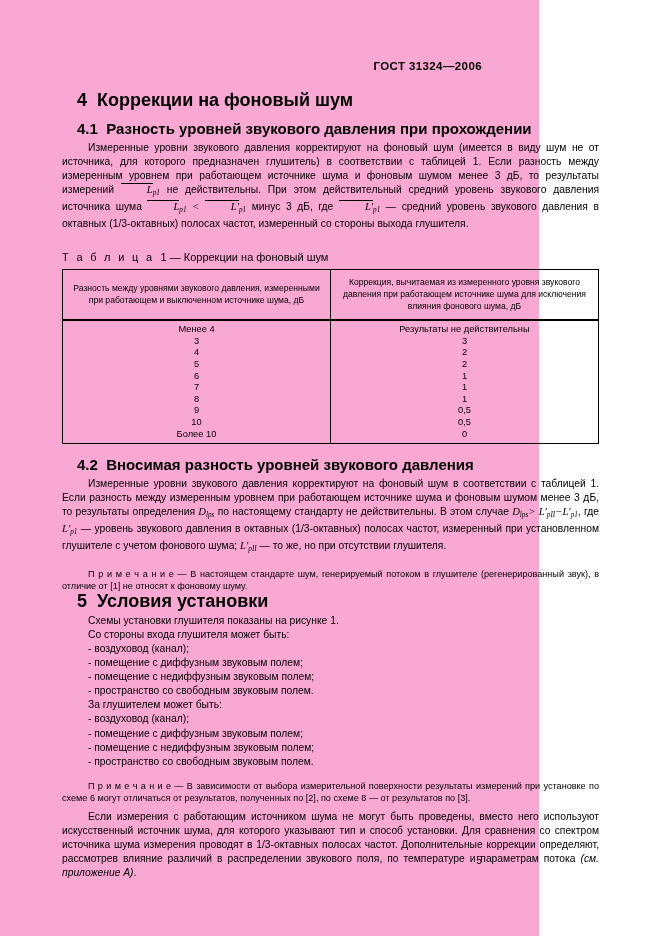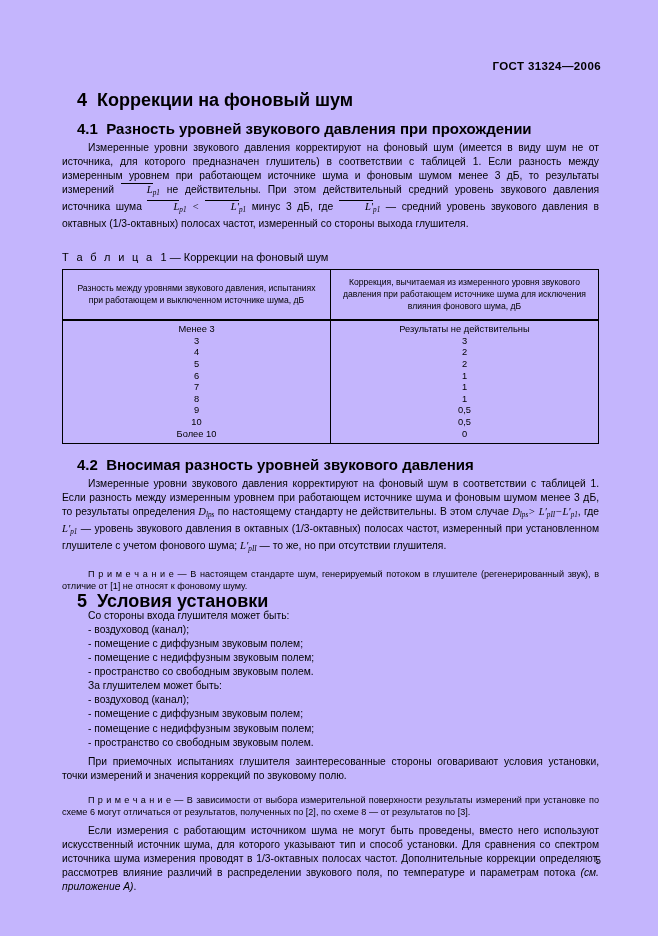--- a/index.html
+++ b/index.html
@@ -11,23 +11,23 @@
     width: 661px;
     height: 936px;
     position: relative;
     font-family: "Liberation Sans", sans-serif;
     color: #000000;
     overflow: hidden;
   }
   .page {
     position: absolute;
     left: 0; top: 0;
-    width: 658px;
+    width: 539px;
     height: 936px;
-    background: #c4b5fd;
+    background: #f9a8d4;
   }
   .header {
     position: absolute;
     top: 60px;
     right: 57px;
     font-size: 11.5px;
     font-weight: bold;
     letter-spacing: 0.4px;
     white-space: nowrap;
   }
@@ -176,26 +176,26 @@
       <span>—   средний уровень  звукового давления в октавных  (1/3-октавных) полосах частот, измеренный со стороны выхода глушителя.</span>
     </p>
 
     <div class="tbl-caption">
       <span class="sp">Т а б л и ц а</span>&nbsp;&nbsp;<span>1</span>&nbsp;<span>—</span>&nbsp;<span>Коррекции на фоновый шум</span>
     </div>
 
     <table class="data">
       <tbody>
           <tr>
-        <td class="hd">Разность между уровнями звукового давления, испытаниях при работающем и выключенном источнике шума, дБ</td>
+        <td class="hd">Разность между уровнями звукового давления, измеренными при работающем и выключенном источнике шума, дБ</td>
         <td class="hd">Коррекция, вычитаемая из измеренного уровня звукового давления при работающем источнике шума для исключения влияния фонового шума, дБ</td>
       </tr>
       <tr class="last">
         <td class="cell">
-          <div class="rowline first">Менее 3</div>
+          <div class="rowline first">Менее 4</div>
           <div class="rowline">3</div>
           <div class="rowline">4</div>
           <div class="rowline">5</div>
           <div class="rowline">6</div>
           <div class="rowline">7</div>
           <div class="rowline">8</div>
           <div class="rowline">9</div>
           <div class="rowline">10</div>
           <div class="rowline tail">Более 10</div>
         </td>
@@ -229,38 +229,38 @@
       <span class="m nb"><span>L</span>′<sub>pII</sub></span>
       <span>— то же, но при отсутствии глушителя.</span>
     </p>
 
     <p class="note"><span>П р и м е ч а н и е</span> <span>— В настоящем стандарте шум, генерируемый потоком в глушителе (регенерированный звук), в отличие от [1] не относят к фоновому шуму.</span></p>
 
     <h1 class="sec" style="">
       <span>5</span>&nbsp;&nbsp;<span>Условия установки</span>
     </h1>
 
+    <p class="body">Схемы установки глушителя показаны на рисунке 1.</p>
 
     <div class="lst-intro" style="margin-left:26px;">Со стороны входа глушителя может быть:</div>
     <ul class="plain" style="margin-left:26px;">
       <li>- воздуховод (канал);</li>
       <li>- помещение с диффузным звуковым полем;</li>
       <li>- помещение с недиффузным звуковым полем;</li>
       <li>- пространство со свободным звуковым полем.</li>
     </ul>
 
     <div class="lst-intro" style="margin-left:26px;">За глушителем может быть:</div>
     <ul class="plain" style="margin-left:26px;">
       <li>- воздуховод (канал);</li>
       <li>- помещение с диффузным звуковым полем;</li>
       <li>- помещение с недиффузным звуковым полем;</li>
       <li>- пространство со свободным звуковым полем.</li>
     </ul>
 
-    <p class="body">При приемочных испытаниях глушителя заинтересованные стороны оговаривают условия установки, точки измерений и значения коррекций по звуковому полю.</p>
 
     <p class="note"><span>П р и м е ч а н и е</span> <span>— В зависимости от выбора измерительной поверхности результаты измерений при установке по схеме 6 могут отличаться от результатов, полученных по [2], по схеме 8 — от результатов по [3].</span></p>
 
     <p class="body"><span>Если измерения с работающим источником шума не могут быть проведены, вместо него используют искусственный источник шума, для которого указывают тип и способ установки. Для сравнения со спектром источника шума измерения проводят в 1/3-октавных полосах частот. Дополнительные коррекции определяют, рассмотрев влияние различий в распределении звукового поля, по температуре и параметрам потока</span> <span class="ital">(см. приложение А)</span><span>.</span></p>
 
   </div>
 
   <div class="pagenum">5</div>
 
 </div>

